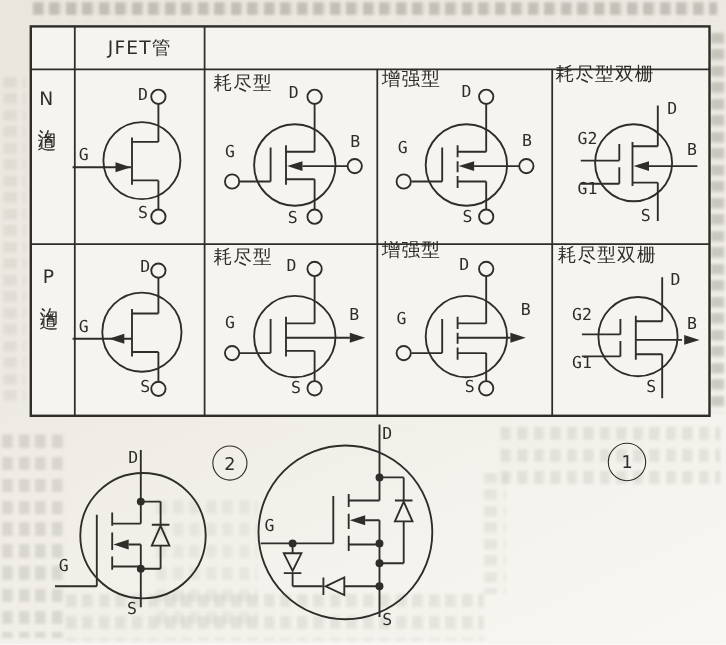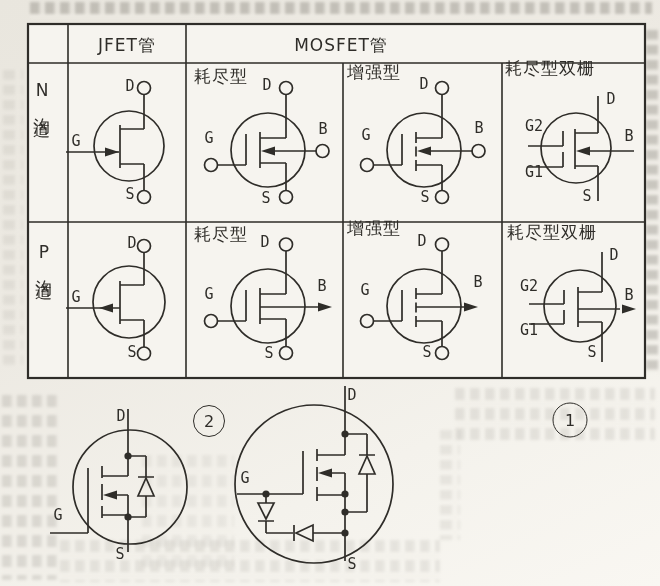--- a/index.html
+++ b/index.html
@@ -143,21 +143,20 @@
         <circle cx="345" cy="434" r="3.6" fill="#2f2d29" stroke="none"></circle>
         <circle cx="266" cy="494" r="3.6" fill="#2f2d29" stroke="none"></circle>
         <circle cx="345" cy="494" r="3.6" fill="#2f2d29" stroke="none"></circle>
         <circle cx="345" cy="512" r="3.6" fill="#2f2d29" stroke="none"></circle>
         <circle cx="345" cy="533" r="3.6" fill="#2f2d29" stroke="none"></circle>
       </g>
     </g>
   </svg>
 
   <span class="cn hdr" style="left:127px;top:45px;">JFET管</span>
-  <span class="cn hdr" style="left:341px;top:45px;">MOSFET管</span>
   <span class="vert" style="left:33px;top:80px;">N沟道</span>
   <span class="vert" style="left:35px;top:242px;">P沟道</span>
 
   <span class="cn" style="left:194px;top:68px;">耗尽型</span>
   <span class="cn" style="left:347px;top:64px;">增强型</span>
   <span class="cn" style="left:505px;top:60px;">耗尽型双栅</span>
   <span class="cn" style="left:194px;top:226px;">耗尽型</span>
   <span class="cn" style="left:347px;top:220px;">增强型</span>
   <span class="cn" style="left:507px;top:224px;">耗尽型双栅</span>
 

